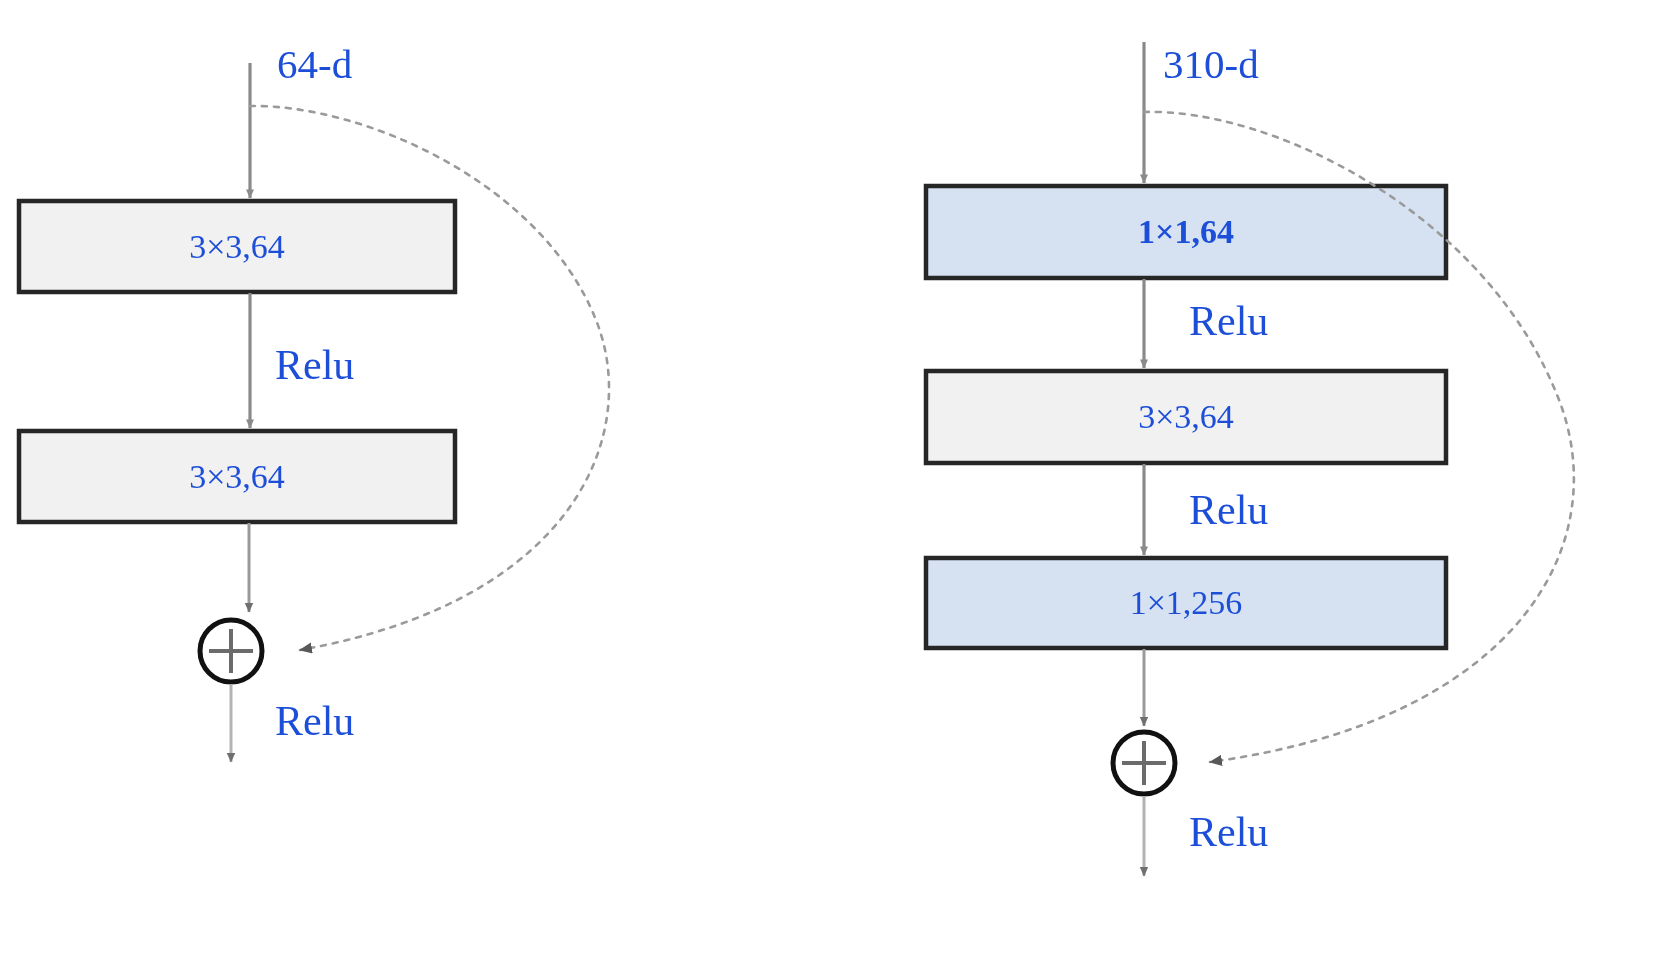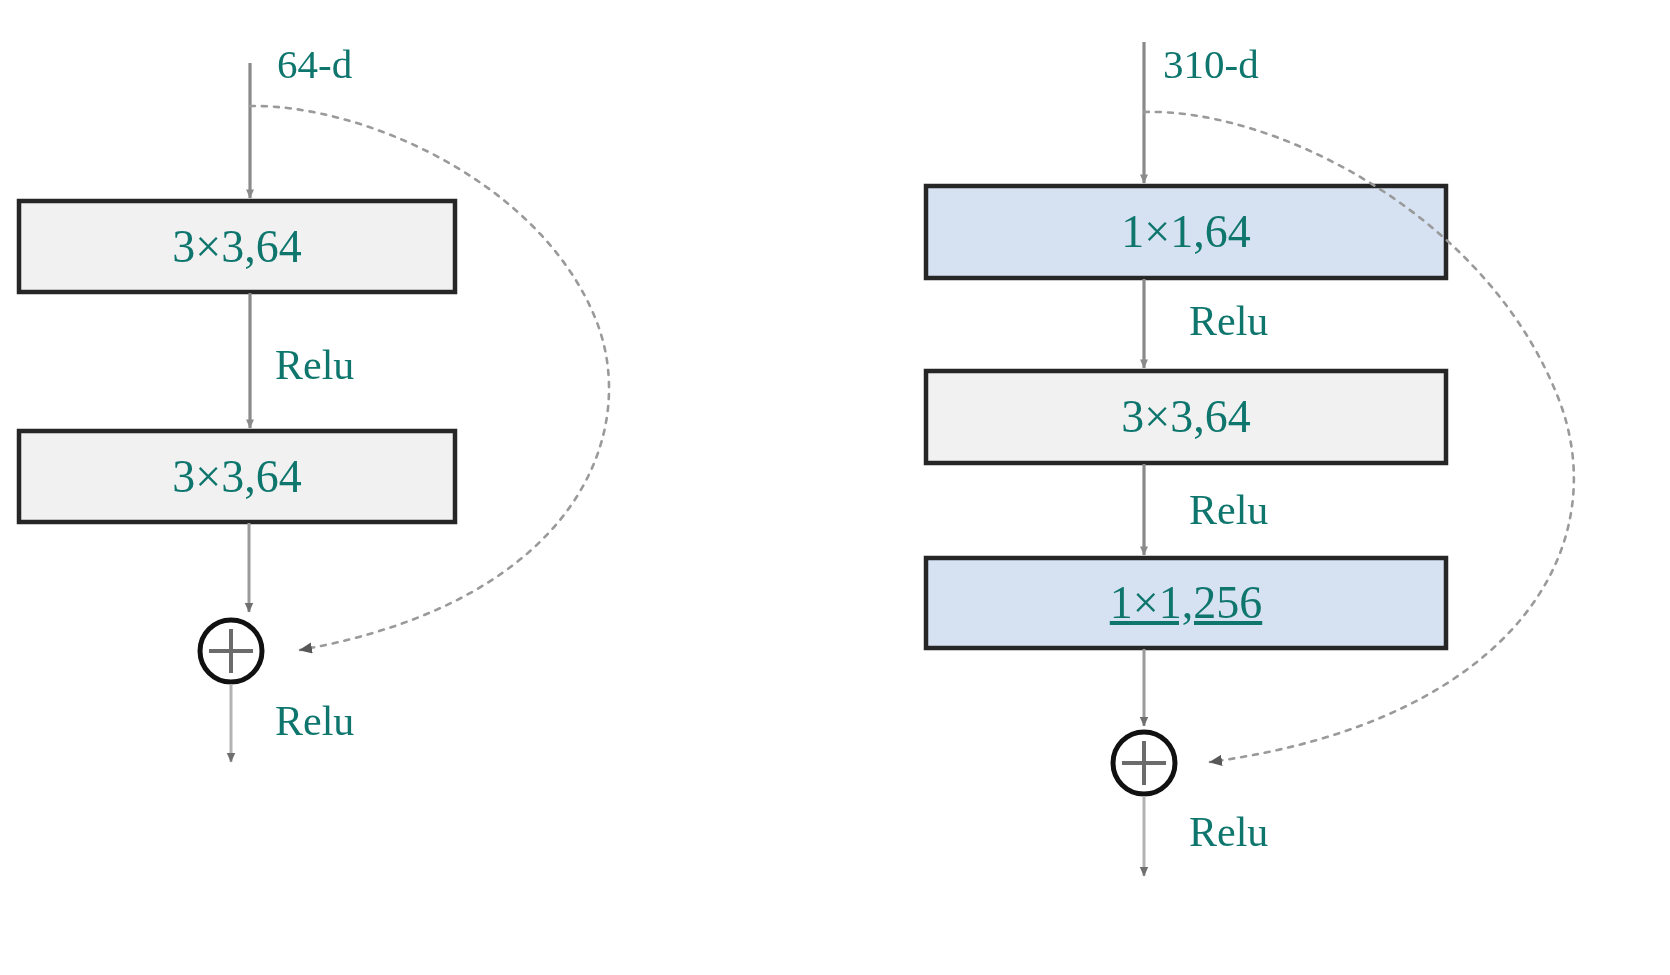--- a/index.html
+++ b/index.html
@@ -9,28 +9,28 @@
     font-family:"Liberation Serif","DejaVu Serif",serif;
     overflow:hidden;position:relative;
   }
   #stage{position:absolute;left:0;top:0;width:1670px;height:975px;background:#fff;}
   svg#diagram{position:absolute;left:0;top:0;width:1670px;height:975px;display:block;}
 
   
   .lbl{
     position:absolute;
     font-family:"Liberation Serif","DejaVu Serif",serif;
-    color:#0f766e;
+    color:#1d4ed8;
     white-space:nowrap;
     line-height:1;
     -webkit-font-smoothing:antialiased;
   }
   .dim-label{font-size:41px;}
   .relu-label{font-size:42px;}
-  .box-label{font-size:46px;}
+  .box-label{font-size:34px;}
 
   .box-text-wrap{
     position:absolute;
     display:flex;align-items:center;justify-content:center;
     pointer-events:none;
   }
 </style>
 </head>
 <body>
 
@@ -105,31 +105,31 @@
   <span class="lbl relu-label" style="left:275px;top:344px;">Relu</span>
 
   <div class="box-text-wrap" style="left:19px;top:431px;width:436px;height:91px;">
     <span class="lbl box-label" style="position:static;">3×3,64</span>
   </div>
 
   <span class="lbl relu-label" style="left:275px;top:700px;">Relu</span>
 
   <span class="lbl dim-label" style="left:1163px;top:44px;">310-d</span>
 
-  <div class="box-text-wrap" style="left:926px;top:186px;width:520px;height:92px;">
+  <div class="box-text-wrap" style="left:926px;top:186px;width:520px;height:92px;font-weight:bold;">
     <span class="lbl box-label" style="position:static;">1×1,64</span>
   </div>
 
   <span class="lbl relu-label" style="left:1189px;top:300px;">Relu</span>
 
   <div class="box-text-wrap" style="left:926px;top:371px;width:520px;height:92px;">
     <span class="lbl box-label" style="position:static;">3×3,64</span>
   </div>
 
   <span class="lbl relu-label" style="left:1189px;top:489px;">Relu</span>
 
   <div class="box-text-wrap" style="left:926px;top:558px;width:520px;height:90px;">
-    <span class="lbl box-label" style="position:static;text-decoration:underline;">1×1,256</span>
+    <span class="lbl box-label" style="position:static;">1×1,256</span>
   </div>
 
   <span class="lbl relu-label" style="left:1189px;top:811px;">Relu</span>
 
 </div>
 
 </body></html>

